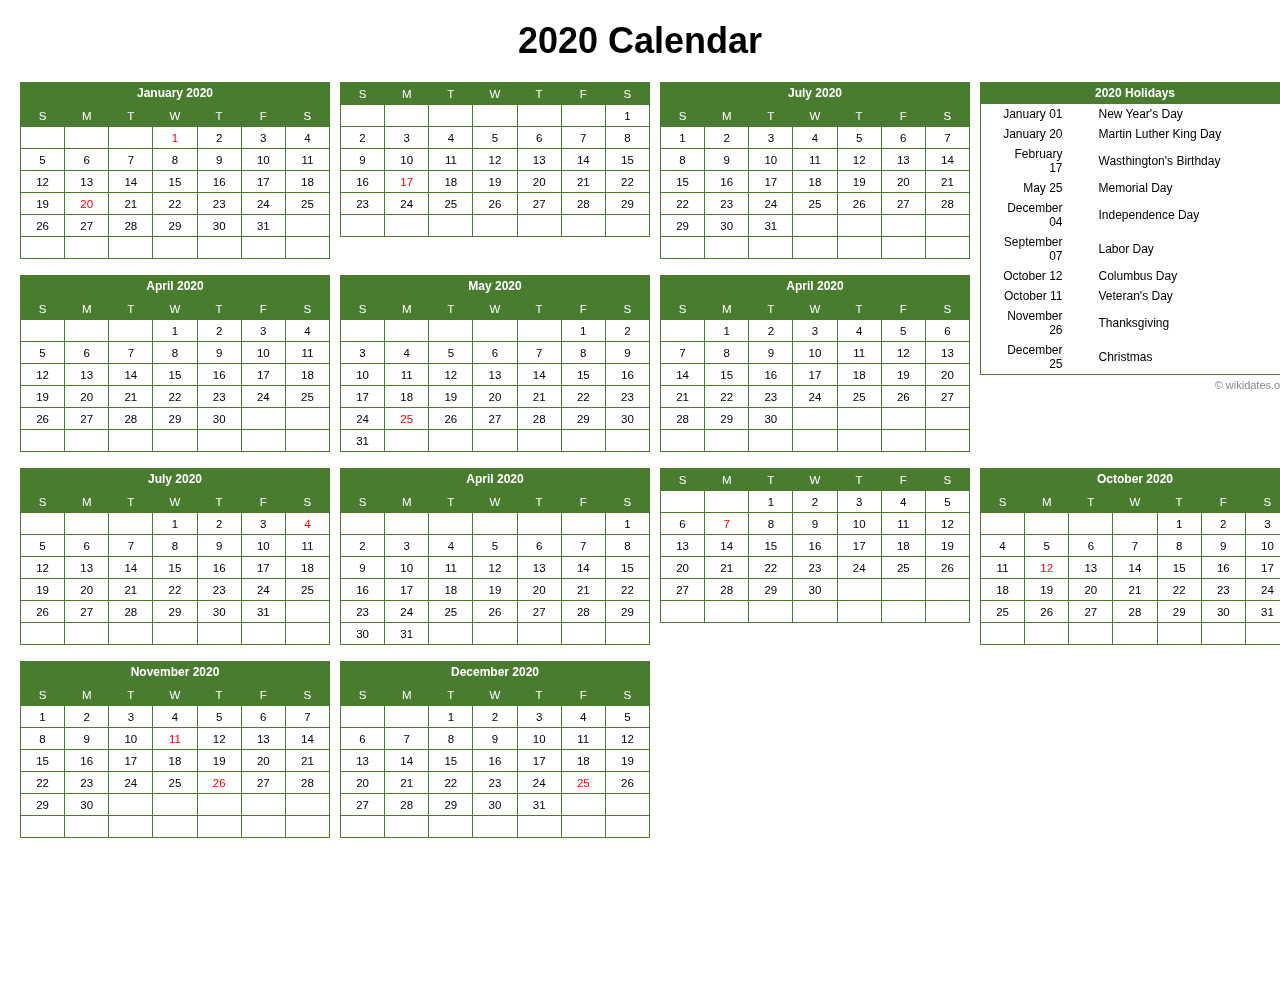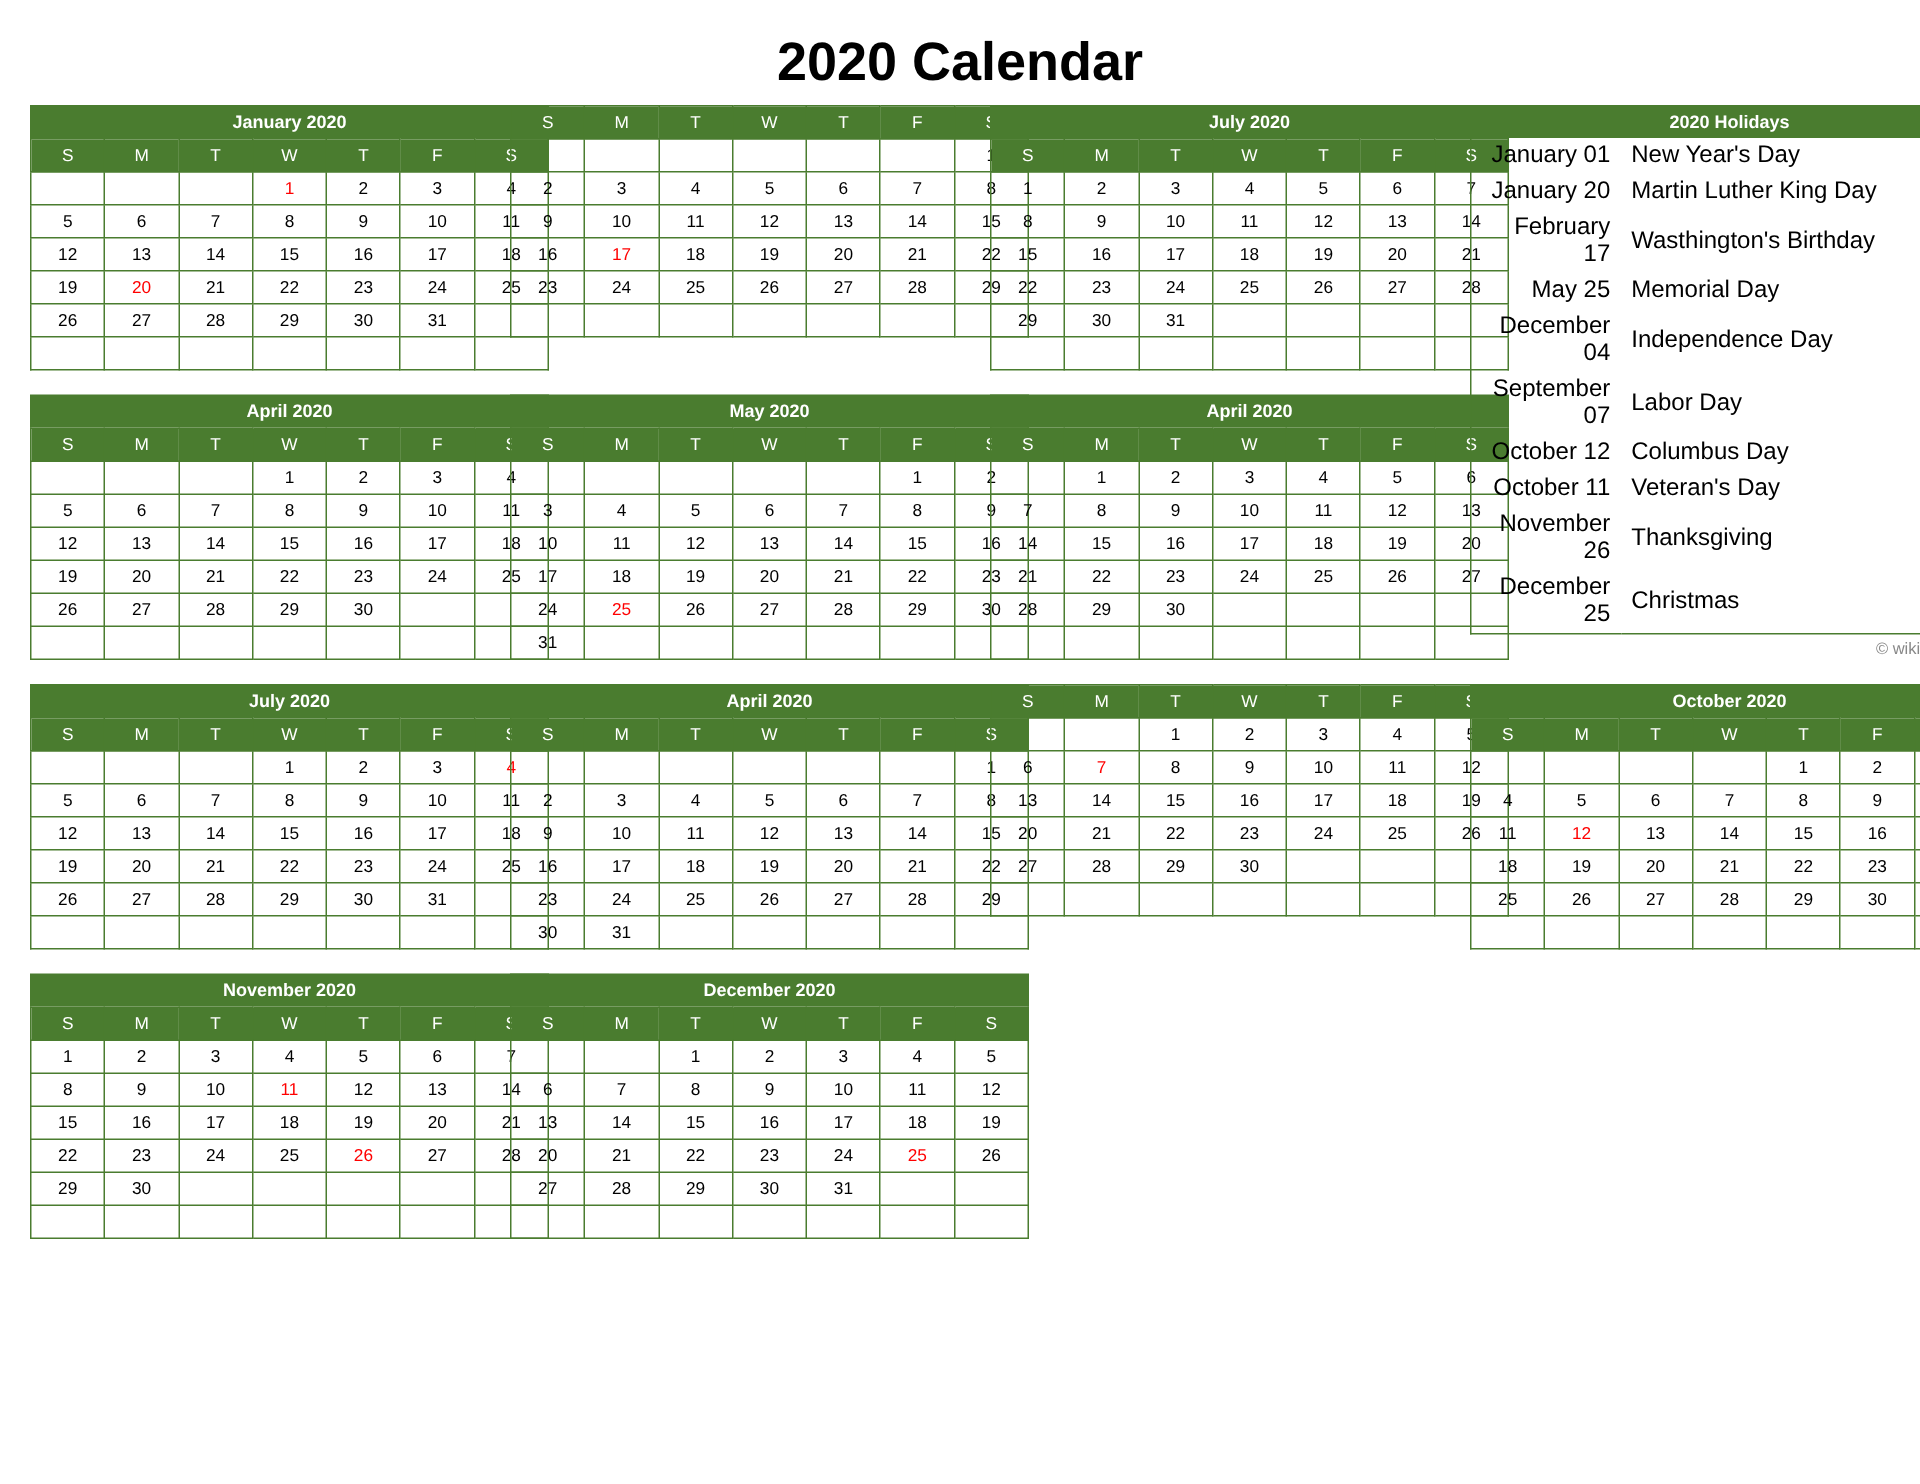--- a/index.html
+++ b/index.html
@@ -7,31 +7,31 @@
       background: #fff;
       font-family: Arial, sans-serif;
       font-size: 12px;
       color: #000;
       padding: 20px;
     }
     h1 {
       text-align: center;
       font-size: 36px;
       font-weight: bold;
-      margin-bottom: 8px;
+      margin-bottom: 20px;
       color: #000;
     }
     .calendar-grid {
       display: grid;
       grid-template-columns: repeat(3, 310px) 1fr;
       gap: 16px 10px;
       justify-content: start;
     }
     .month-block {
-      width: 346px;
+      width: 310px;
       border-radius: 27px;
     }
     .month-header {
       background: #4a7c2f;
       color: #fff;
       text-align: center;
       font-weight: bold;
       padding: 4px 0;
       font-size: 12px;
     }
@@ -65,22 +65,22 @@
       padding: 4px 8px;
       font-size: 12px;
     }
     .holidays-table {
       width: 100%;
       border-collapse: collapse;
       border: 1px solid #4a7c2f;
       border-top: none;
     }
     .holidays-table td {
-      padding: 3px 7px;
-      font-size: 16px;
+      padding: 3px 18px;
+      font-size: 12px;
       border: none;
     }
     .holidays-table td:first-child {
       text-align: right;
       width: 100px;
       color: #000;
     }
     .holidays-table td:last-child {
       color: #000;
     }

